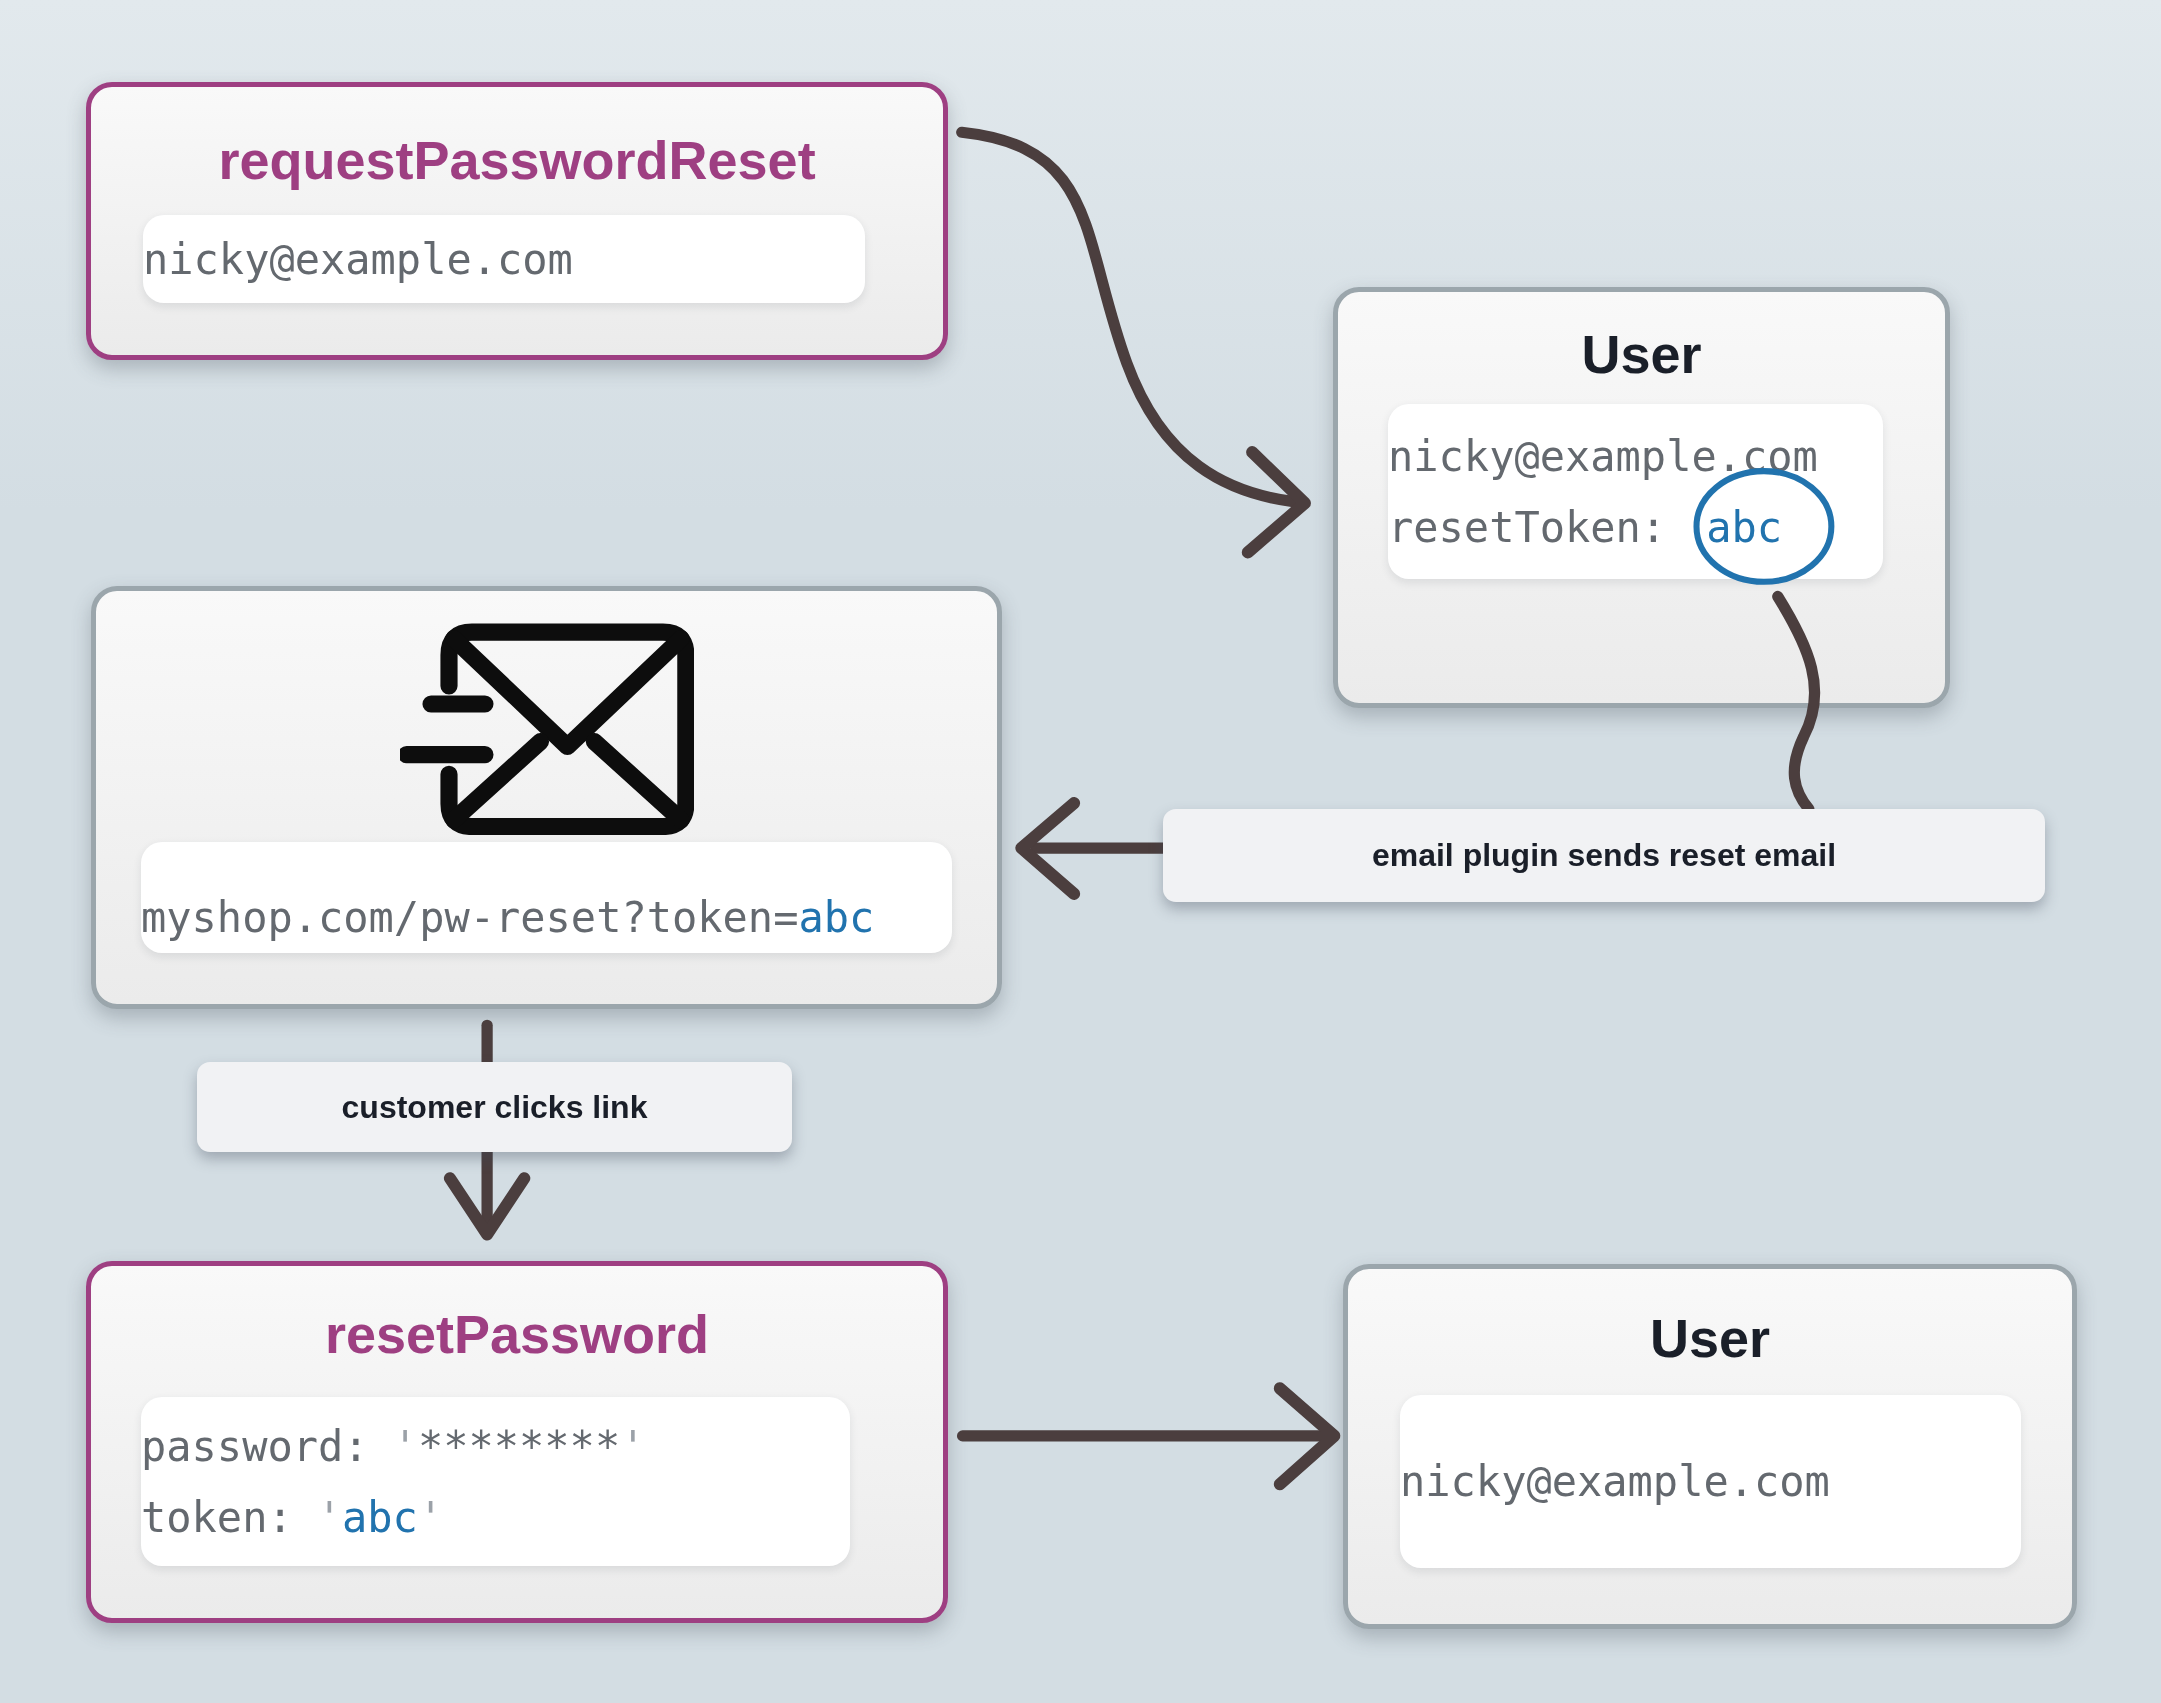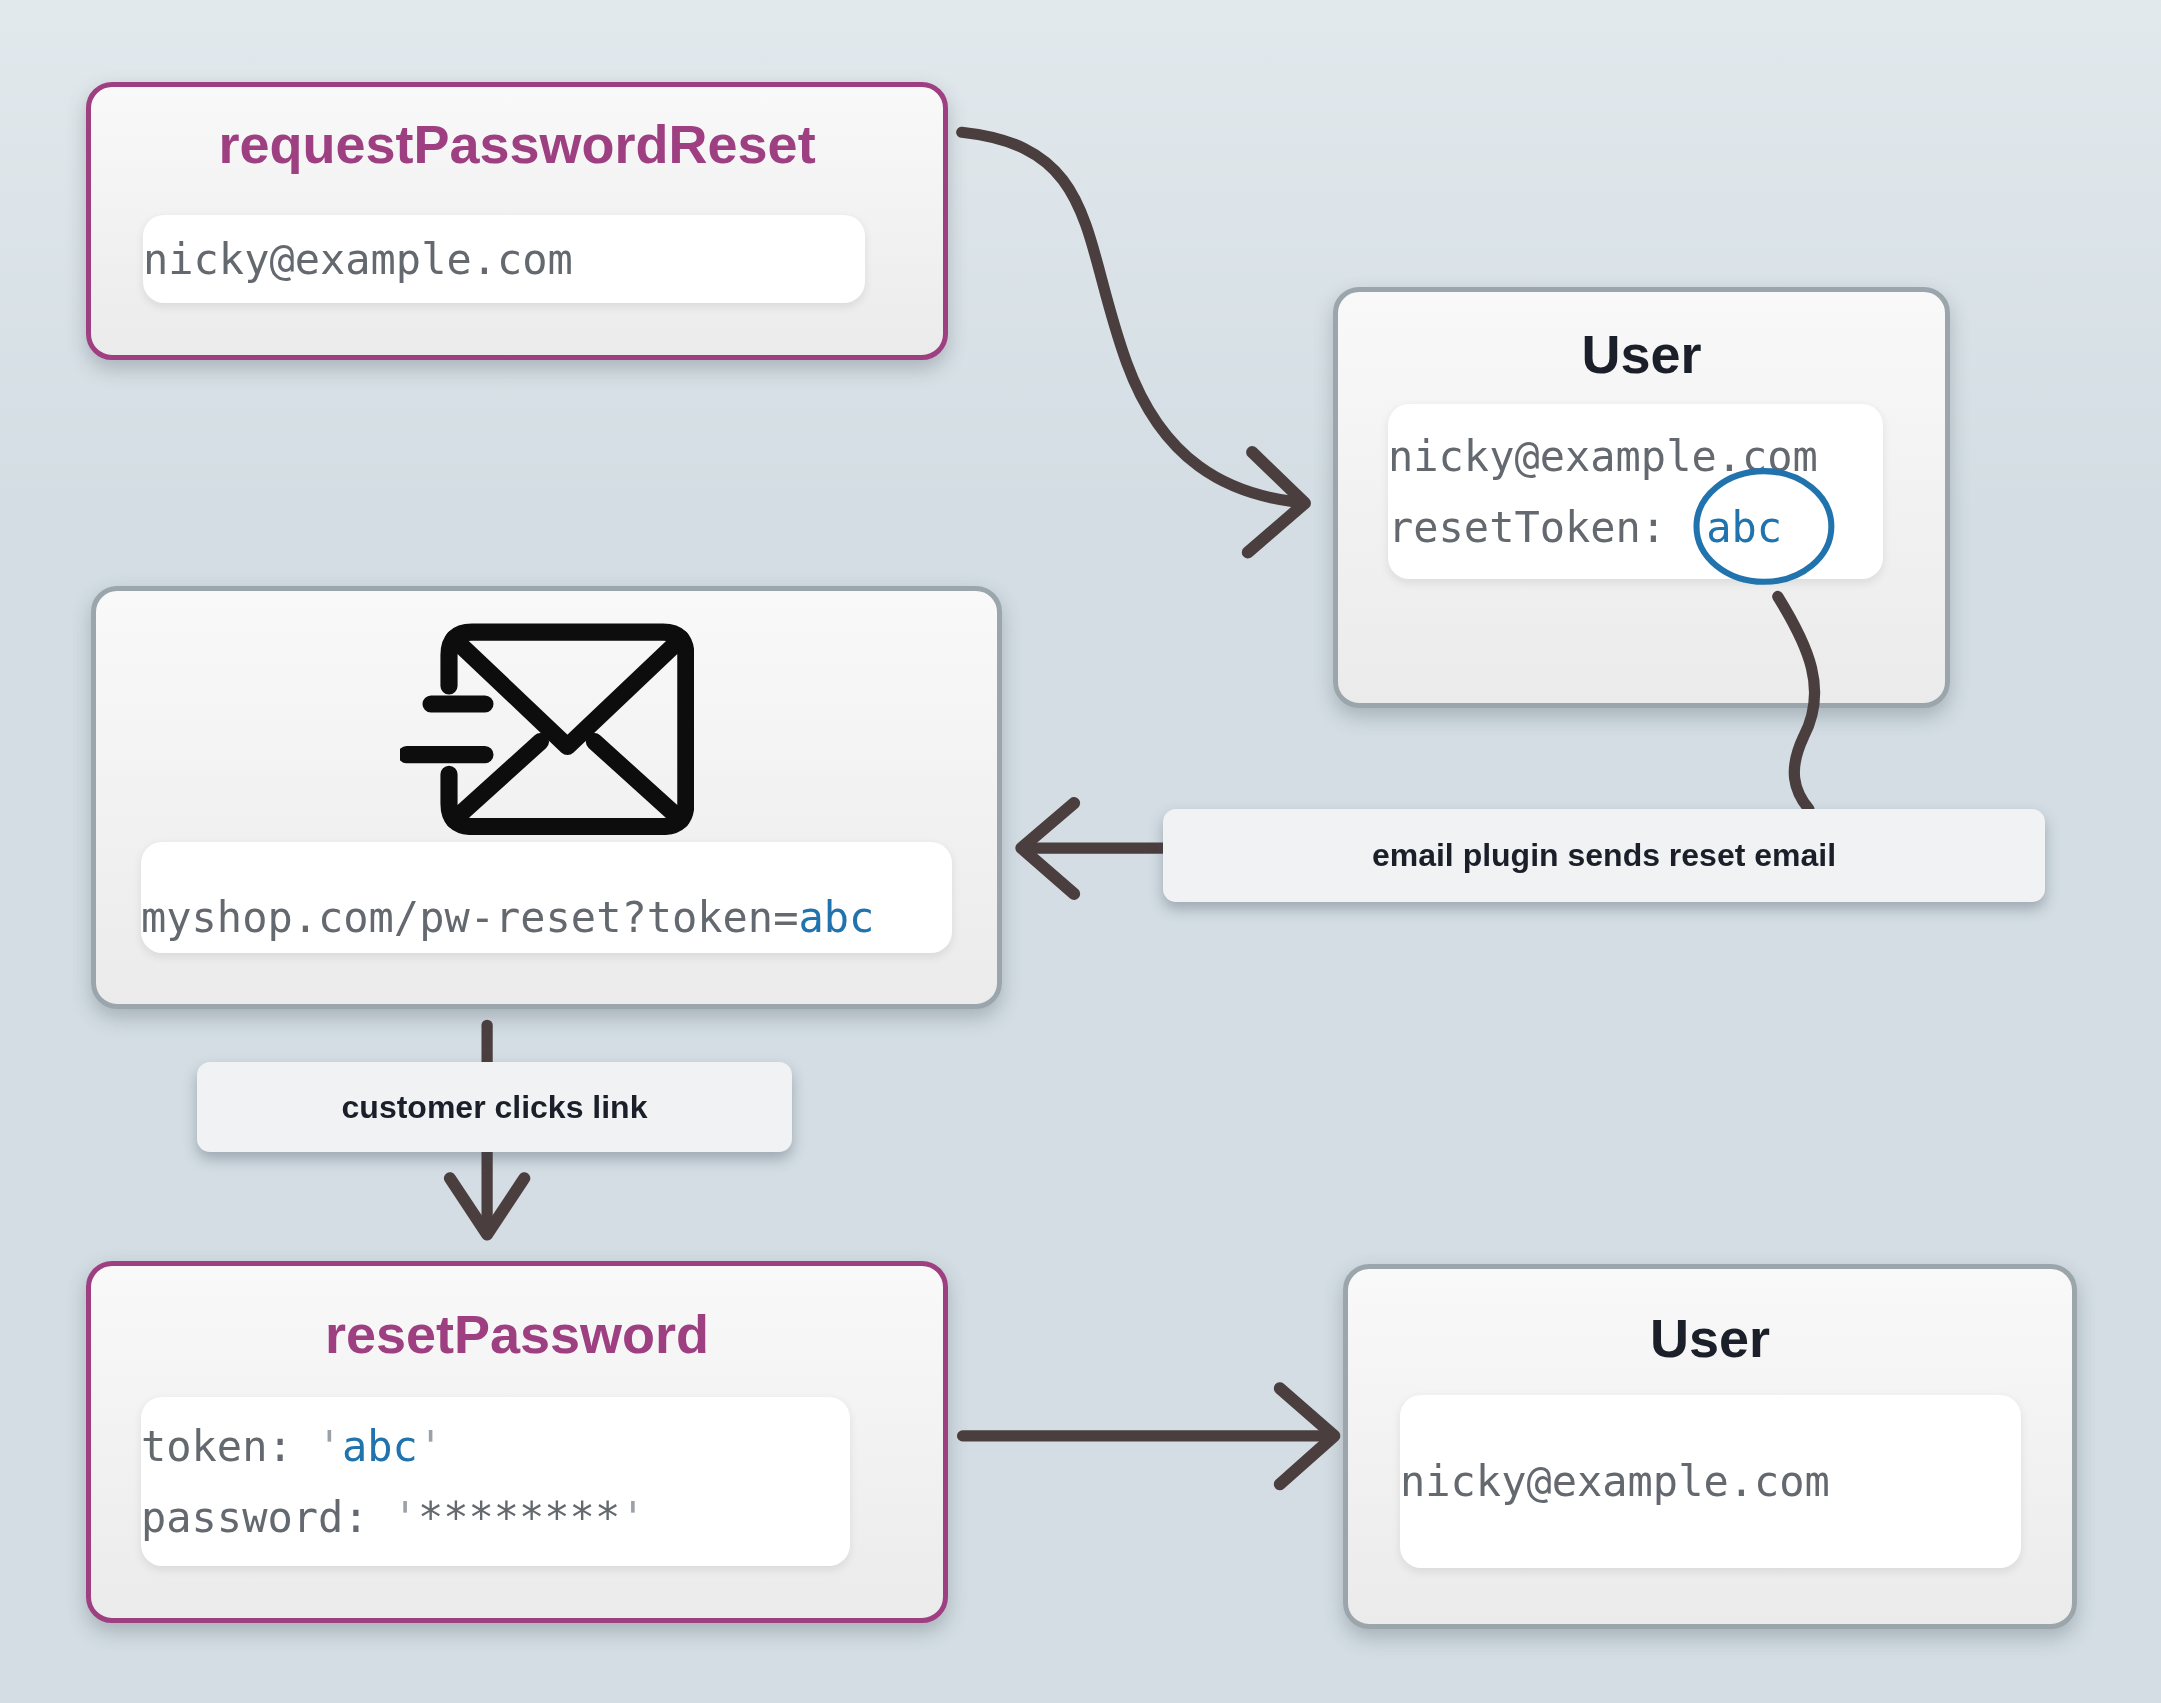--- a/index.html
+++ b/index.html
@@ -43,21 +43,21 @@
   #icon-wrap{position:absolute;left:0;right:0;top:31px;display:flex;justify-content:center;}
   #arrow-layer{position:absolute;left:0;top:0;z-index:4;}
   .panel{z-index:2;}
 </style>
 </head>
 <body>
 
 <div id="stage">
 
   <div class="panel purple" style="left:86px;top:82px;width:852px;height:268px;">
-    <div class="panel-title" style="margin-top:28px;">requestPasswordReset</div>
+    <div class="panel-title" style="margin-top:44px;">requestPasswordReset</div>
     <div class="code-field" style="left:52px;top:128px;width:722px;height:88px;">
       <div class="code-line">nicky@example.com</div>
     </div>
   </div>
 
   <div class="panel gray" style="left:1333px;top:287px;width:607px;height:411px;">
     <div class="panel-title" style="margin-top:33px;">User</div>
     <div class="code-field" style="left:50px;top:112px;width:495px;height:175px;">
       <div class="code-line">nicky@example.com</div>
       <div class="code-line"><span>resetToken:</span><span class="tok-blue gap-md">abc</span></div>
@@ -78,22 +78,22 @@
       </svg>
     </div>
     <div class="code-field" style="left:45px;top:251px;width:811px;height:111px;justify-content:flex-end;">
       <div class="code-line"><span>myshop.com/pw-reset?token=</span><span class="tok-blue">abc</span></div>
     </div>
   </div>
 
   <div class="panel purple" style="left:86px;top:1261px;width:852px;height:352px;">
     <div class="panel-title" style="margin-top:39px;">resetPassword</div>
     <div class="code-field" style="left:50px;top:131px;width:709px;height:169px;">
+      <div class="code-line"><span>password:</span><span class="tok-quote gap-sm">'</span><span>********</span><span class="tok-quote">'</span></div>
       <div class="code-line"><span>token:</span><span class="tok-quote gap-sm">'</span><span class="tok-blue">abc</span><span class="tok-quote">'</span></div>
-      <div class="code-line"><span>password:</span><span class="tok-quote gap-sm">'</span><span>********</span><span class="tok-quote">'</span></div>
     </div>
   </div>
 
   <div class="panel gray" style="left:1343px;top:1264px;width:724px;height:355px;">
     <div class="panel-title" style="margin-top:40px;">User</div>
     <div class="code-field" style="left:52px;top:126px;width:621px;height:173px;">
       <div class="code-line">nicky@example.com</div>
     </div>
   </div>
 

